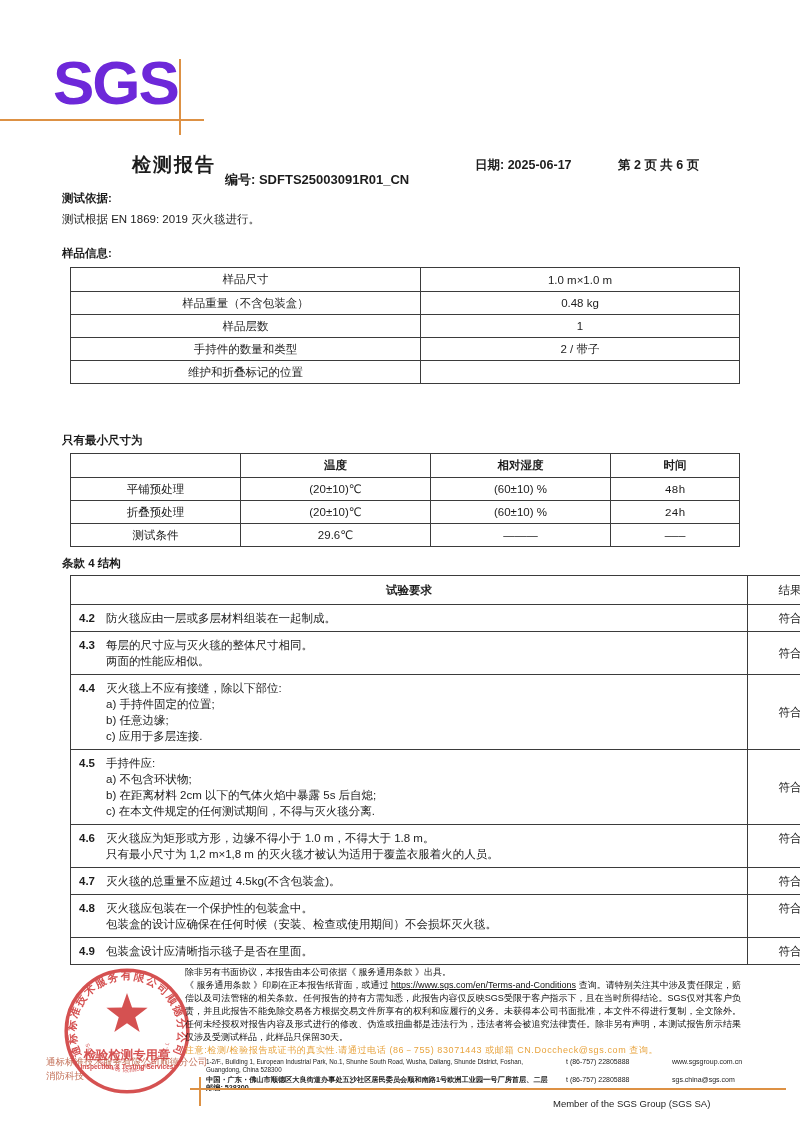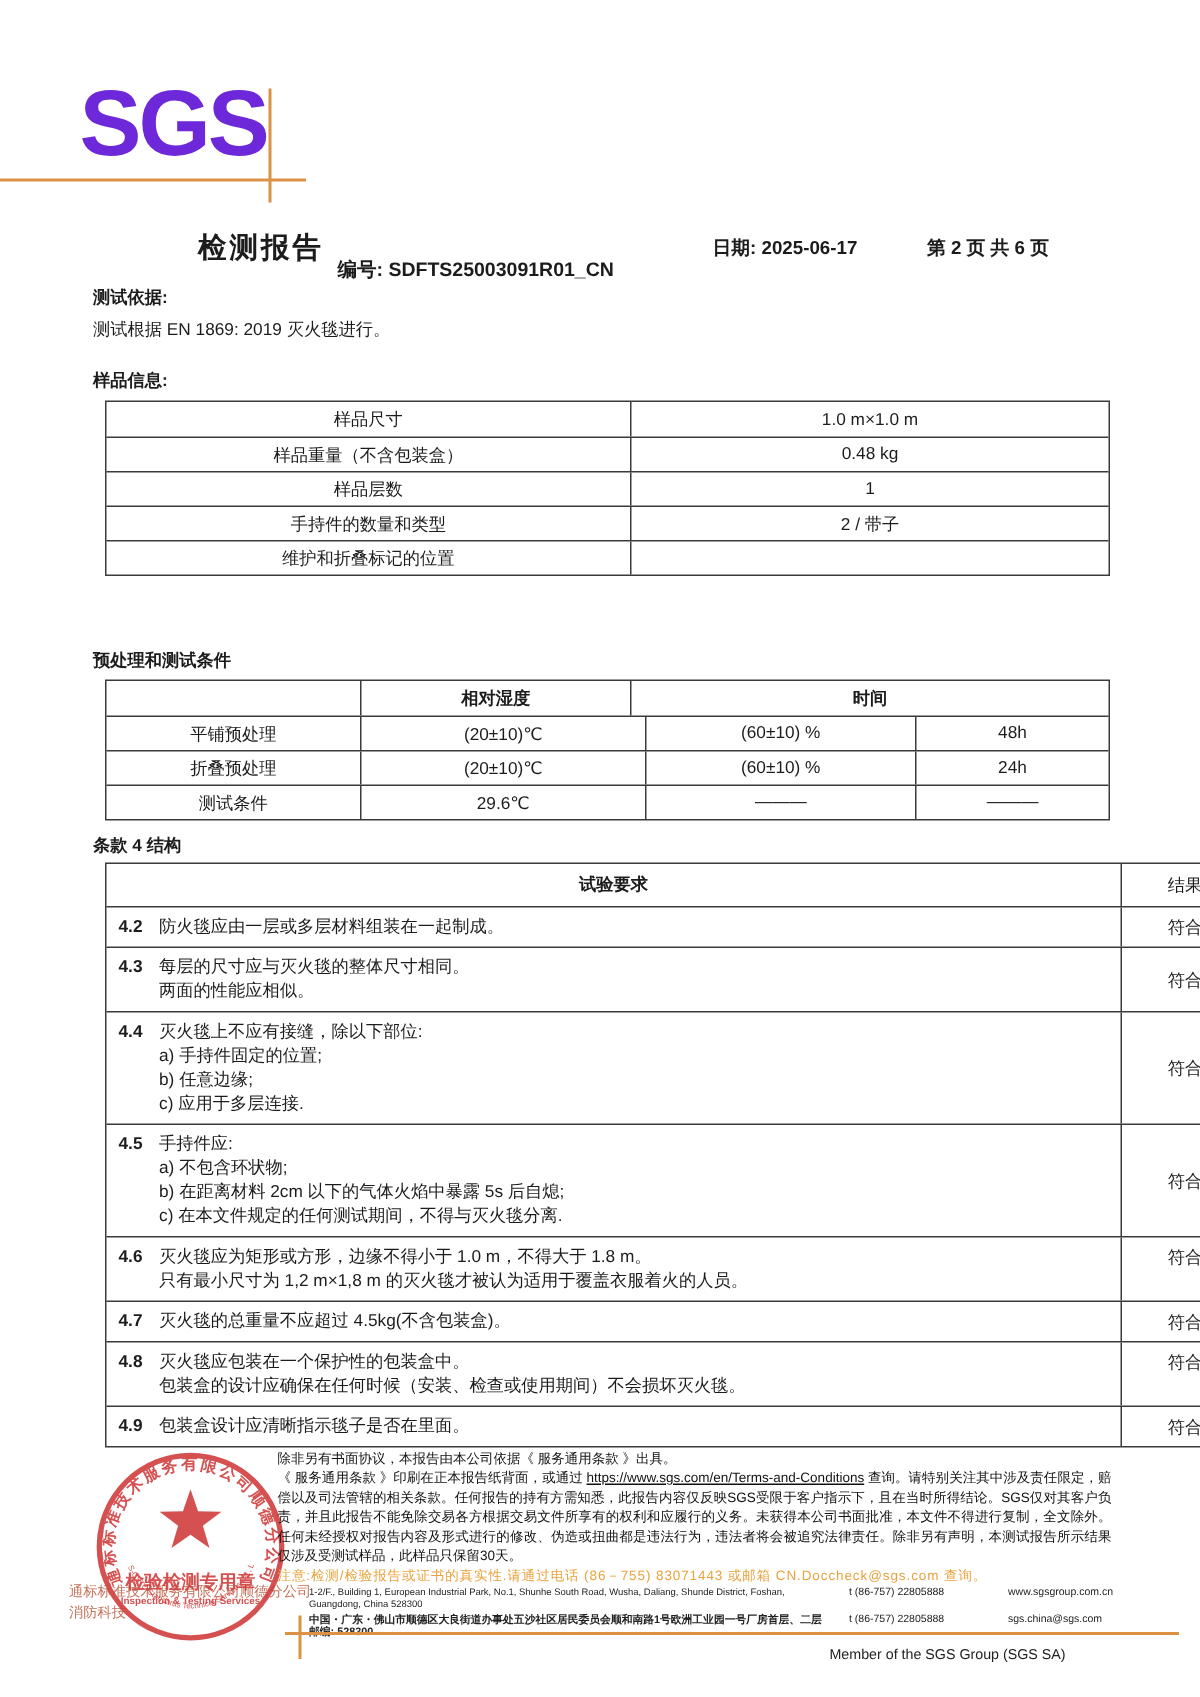--- a/index.html
+++ b/index.html
@@ -31,21 +31,21 @@
   .s-row:first-child { border-top:none; }
   .s-label { width:350px; border-right:1px solid #3b3b3b; display:flex; align-items:center; justify-content:center; }
   .s-value { flex:1; display:flex; align-items:center; justify-content:center;text-align:right; }
 
   
   .ktable { position:absolute; left:70px; top:453px; width:670px; border:1px solid #3b3b3b; font-size:11.5px; }
   .k-row { display:flex; height:23px; border-top:1px solid #3b3b3b; }
   .k-row:first-child { border-top:none; }
   .k-c { display:flex; align-items:center; justify-content:center; border-right:1px solid #3b3b3b; }
   .k-c:last-child { border-right:none; }
-  .k1 { width:170px; } .k2 { width:190px; } .k3 { width:180px; } .k4 { flex:1; }
+  .k1 { width:170px; } .k2 { width:190px; } .k3 { width:180px; } .k4 { flex:1;font-family:Liberation Mono, monospace; }
   .k-head .k-c { font-weight:bold; }
 
   
   .ctable { position:absolute; left:70px; top:575px; width:763px; border:1px solid #3b3b3b; font-size:11.5px; }
   .c-row { display:flex; border-top:1px solid #3b3b3b; }
   .c-row:first-child { border-top:none; }
   .c-req { flex:1; display:flex; padding:5px 6px 5px 8px; line-height:16px; }
   .c-req-head { justify-content:center; align-items:center; font-weight:bold; padding:6px; }
   .c-num { font-weight:bold; width:27px; flex:none; }
   .c-text { flex:1; white-space:pre-line; }
@@ -102,24 +102,25 @@
     </div>
     <div class="s-row">
       <div class="s-label">手持件的数量和类型</div>
       <div class="s-value">2 / 带子</div>
     </div>
     <div class="s-row">
       <div class="s-label">维护和折叠标记的位置</div>
     </div>
   </div>
 
-  <div class="h-cond">预处理和测试条件</div>
+  <div class="h-cond">只有最小尺寸为</div>
   <div class="ktable">
     <div class="k-row k-head">
       <div class="k-c k1"></div>
+      <div class="k-c k2">温度</div>
       <div class="k-c k3">相对湿度</div>
       <div class="k-c k4">时间</div>
     </div>
     <div class="k-row">
       <div class="k-c k1">平铺预处理</div>
       <div class="k-c k2">(20±10)℃</div>
       <div class="k-c k3">(60±10) %</div>
       <div class="k-c k4">48h</div>
     </div>
     <div class="k-row">

